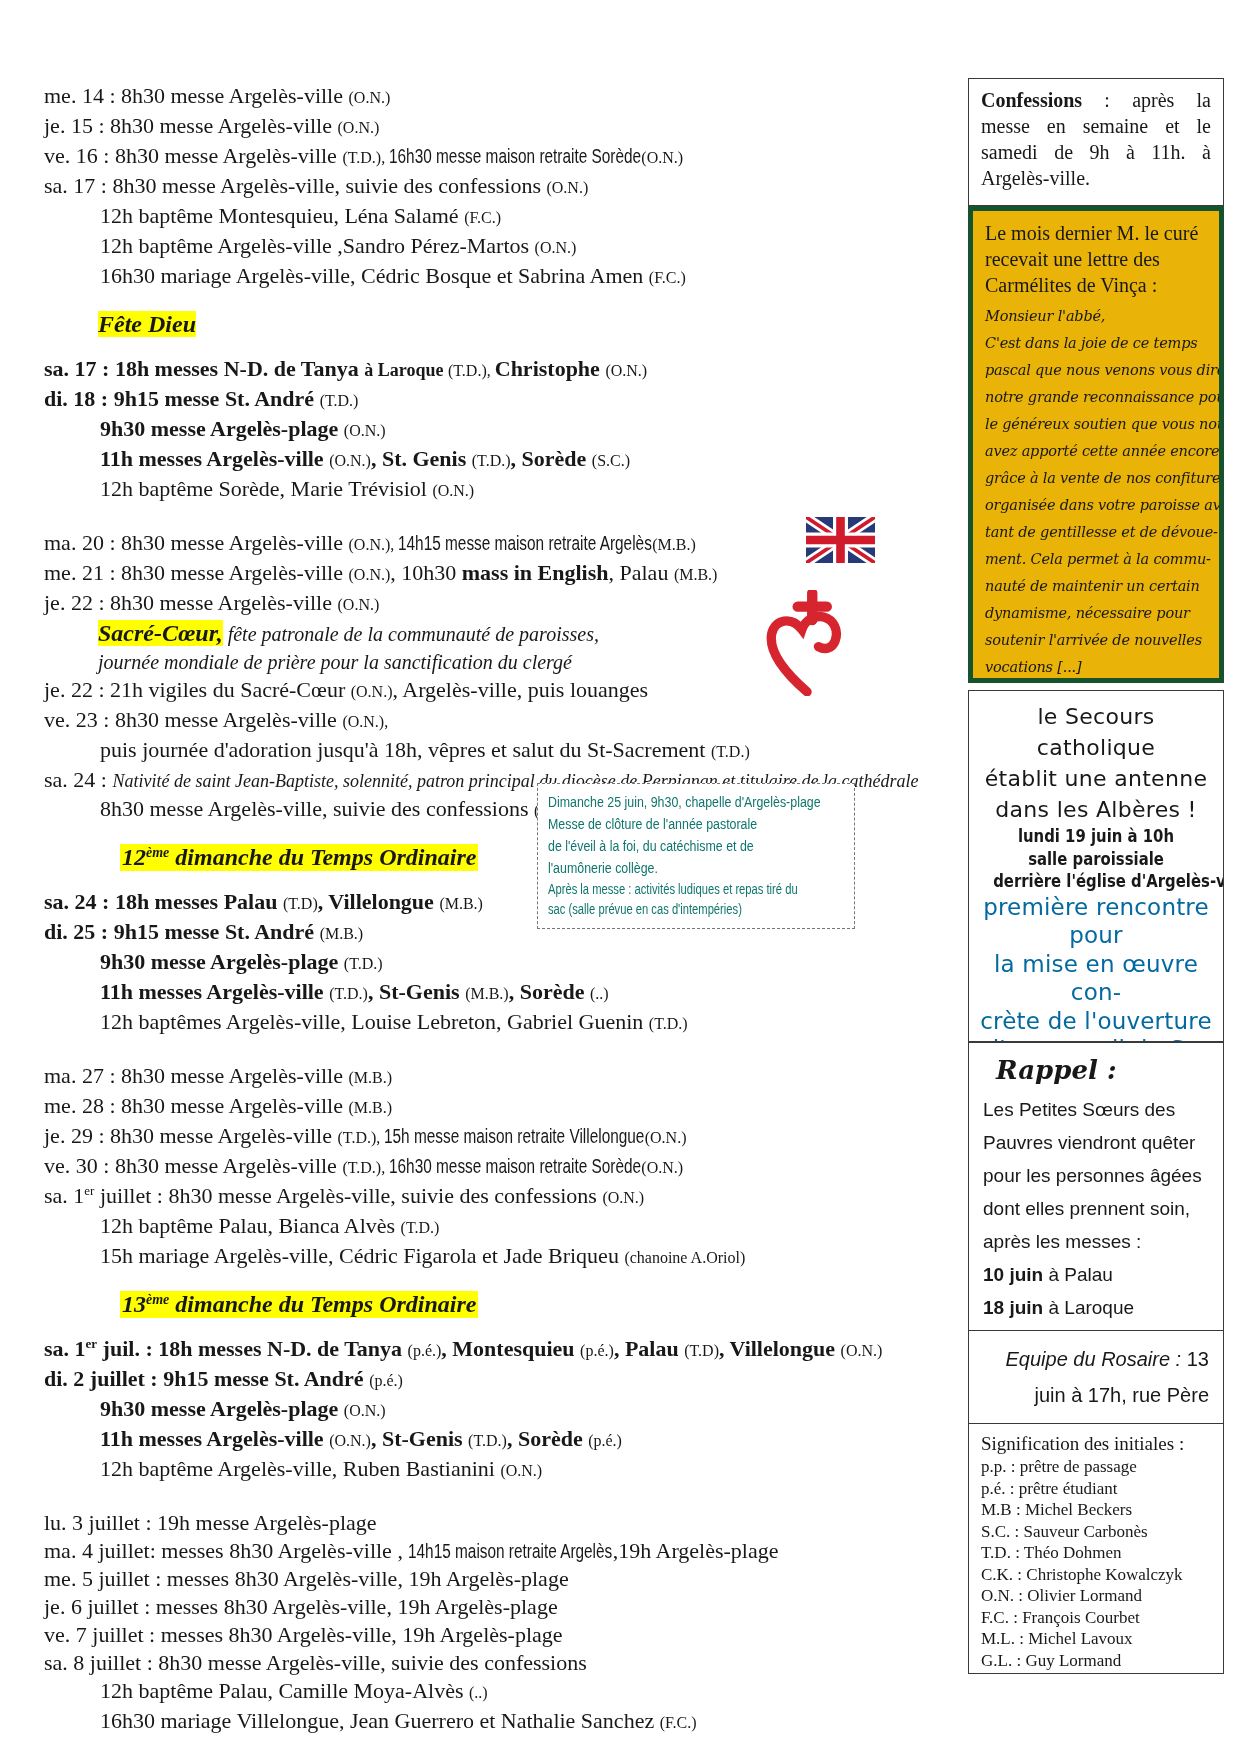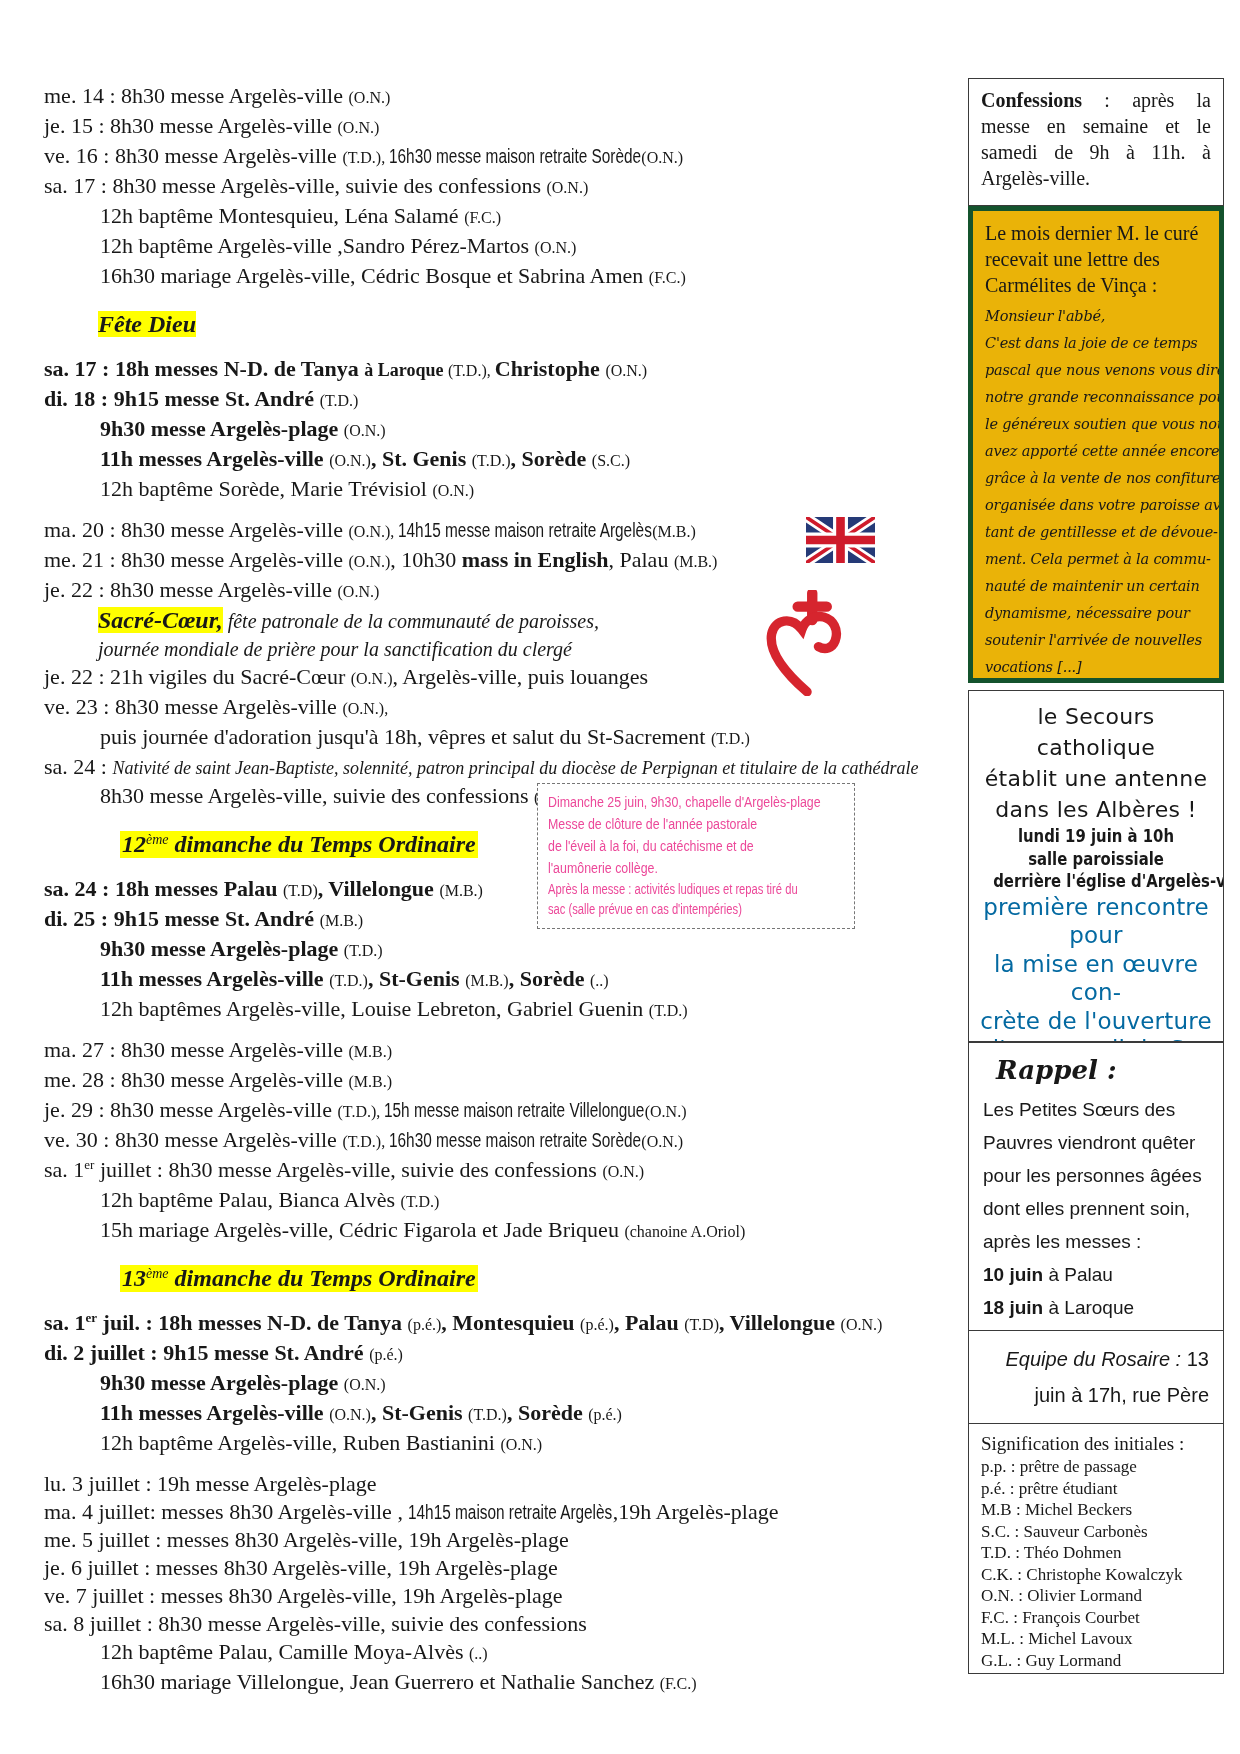--- a/index.html
+++ b/index.html
@@ -11,43 +11,43 @@
   body{
     width:1240px;height:1754px;position:relative;background:#ffffff;
     overflow:hidden;color:var(--ink);
     font-family:"Liberation Serif",serif;
   }
 
   
   #schedule{position:absolute;left:44px;top:82px;width:900px;}
   .line{line-height:28px;font-size:22px;white-space:nowrap;font-family:"Liberation Serif",serif;}
   .line.indent{padding-left:56px;}
-  .line.gap{margin-top:11px;}
+  .line.gap{margin-top:24px;}
   .line.heading{margin:17px 0 15px 54px;line-height:30px;}
   .line.h2{margin-left:76px;}
   .line.sacre{margin-left:54px;}
 
   .s-n{}
   .s-b{font-weight:bold;}
   .s-bs{font-weight:bold;font-size:18px;}
   .s-p{font-size:16px;}
   .s-c{display:inline-block;font-family:"Liberation Sans",sans-serif;font-size:20.5px;
        transform:scaleX(0.75);transform-origin:0 60%;}
   .s-i{font-style:italic;font-size:20px;}
   .s-is{font-style:italic;font-size:18px;}
   .s-sup{vertical-align:super;font-size:13px;line-height:0;}
   .s-bsup{vertical-align:super;font-size:13px;line-height:0;font-weight:bold;}
   .s-h{font-weight:bold;font-style:italic;font-size:24px;background:var(--hl);}
-  .s-hs{font-weight:normal;font-style:italic;font-size:14px;background:var(--hl);vertical-align:super;line-height:0;}
+  .s-hs{font-weight:bold;font-style:italic;font-size:14px;background:var(--hl);vertical-align:super;line-height:0;}
   .hlbox{background:var(--hl);padding:1px 2px;}
 
   
   #dashed-note{
     position:absolute;left:537px;top:783px;width:318px;height:146px;box-sizing:border-box;
-    border:1.6px dashed #767676;padding:7px 10px;background:#fff;color:#ec4899;
+    border:1.6px dashed #767676;padding:7px 10px;background:#fff;color:#0f766e;
   }
   .dn-line{font-family:"Liberation Sans",sans-serif;font-size:15.5px;line-height:22px;
            white-space:nowrap;transform:scaleX(0.80);transform-origin:0 50%;}
   .dn-line.small{font-size:14px;line-height:20px;}
 
   
   #uk-flag{position:absolute;left:806px;top:517px;width:69px;height:46px;}
   #sacred-heart{position:absolute;left:760px;top:590px;width:92px;height:106px;}
 
   

